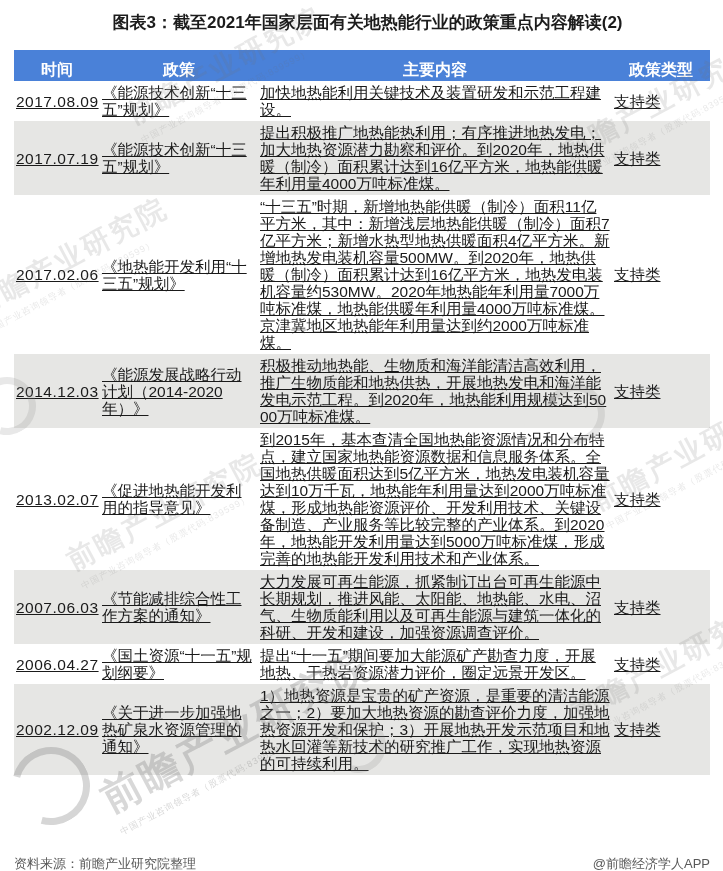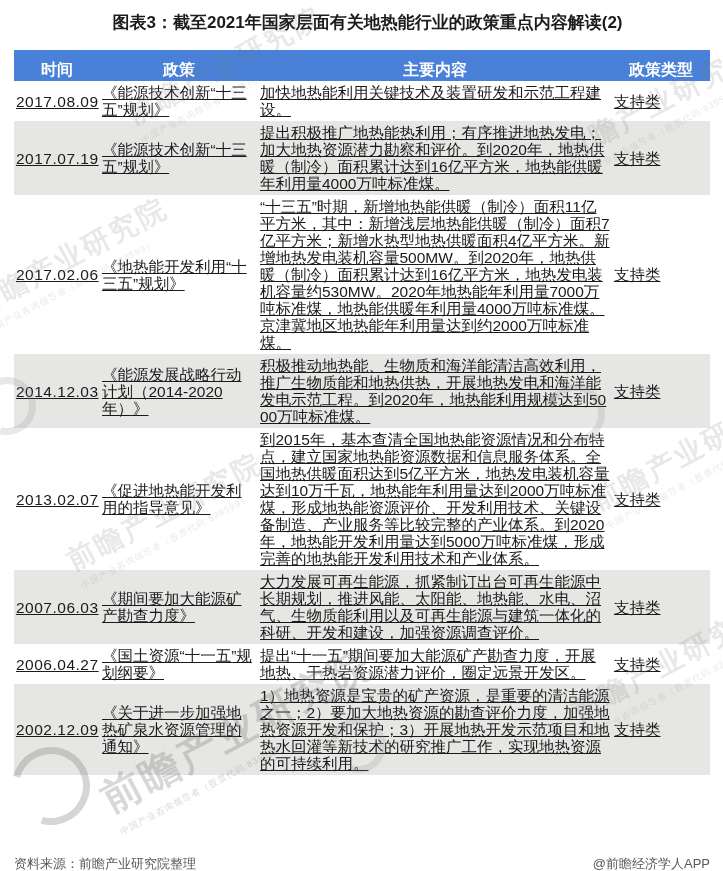--- a/index.html
+++ b/index.html
@@ -132,21 +132,21 @@
           <td class="type">支持类</td>
         </tr>
         <tr>
           <td class="date">2013.02.07</td>
           <td class="policy">《促进地热能开发利用的指导意见》</td>
           <td class="content">到2015年，基本查清全国地热能资源情况和分布特点，建立国家地热能资源数据和信息服务体系。全国地热供暖面积达到5亿平方米，地热发电装机容量达到10万千瓦，地热能年利用量达到2000万吨标准煤，形成地热能资源评价、开发利用技术、关键设备制造、产业服务等比较完整的产业体系。到2020年，地热能开发利用量达到5000万吨标准煤，形成完善的地热能开发利用技术和产业体系。</td>
           <td class="type">支持类</td>
         </tr>
         <tr>
           <td class="date">2007.06.03</td>
-          <td class="policy">《期间要加大能源矿产勘查力度》</td>
+          <td class="policy">《节能减排综合性工作方案的通知》</td>
           <td class="content">大力发展可再生能源，抓紧制订出台可再生能源中长期规划，推进风能、太阳能、地热能、水电、沼气、生物质能利用以及可再生能源与建筑一体化的科研、开发和建设，加强资源调查评价。</td>
           <td class="type">支持类</td>
         </tr>
         <tr>
           <td class="date">2006.04.27</td>
           <td class="policy">《国土资源“十一五”规划纲要》</td>
           <td class="content">提出“十一五”期间要加大能源矿产勘查力度，开展地热、干热岩资源潜力评价，圈定远景开发区。</td>
           <td class="type">支持类</td>
         </tr>
         <tr>

